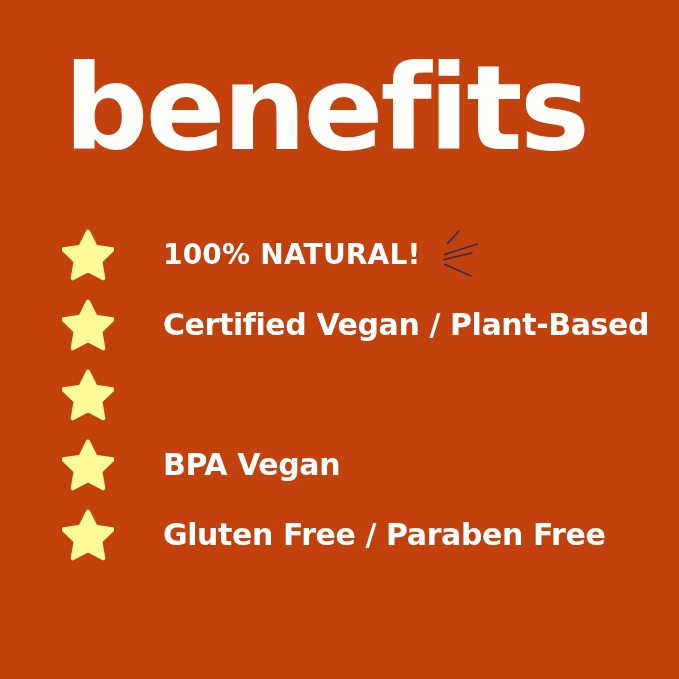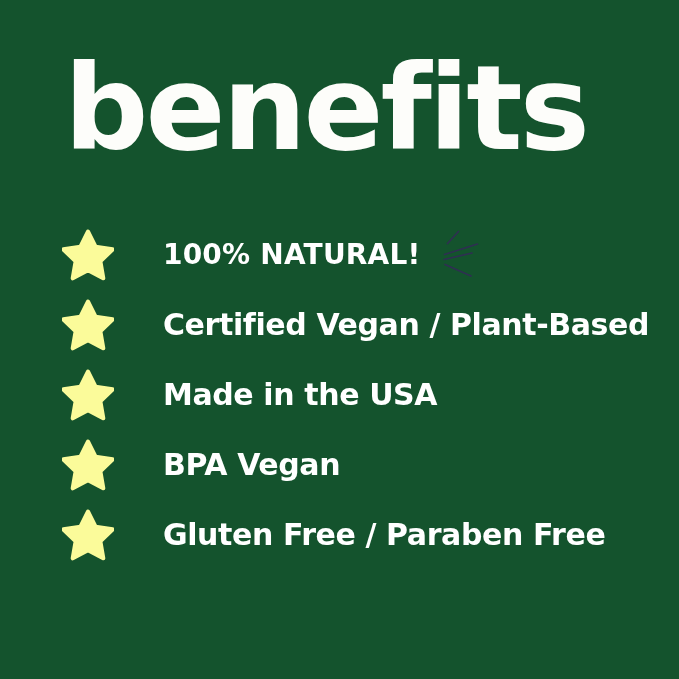--- a/index.html
+++ b/index.html
@@ -9,21 +9,21 @@
   body {
     width: 679px;
     height: 679px;
     overflow: hidden;
     font-family: "DejaVu Sans", sans-serif;
   }
   #poster {
     position: relative;
     width: 679px;
     height: 679px;
-    background: #14532d;
+    background: #c2410c;
     overflow: hidden;
     box-sizing: border-box;
   }
 
   
   #title {
     position: absolute;
     left: 64px;
     top: 46px;
     width: 560px;
@@ -139,21 +139,20 @@
       </span>
       <span class="row-label">Certified Vegan / Plant-Based</span>
     </div>
 
     <div class="row">
       <span class="star-wrap">
         <svg viewBox="0 0 52 52" xmlns="http://www.w3.org/2000/svg">
           <path d="M26 2.6 L33.6 17.9 L50.6 20.4 L38.3 32.3 L41.2 49.2 L26 41.2 L10.8 49.2 L13.7 32.3 L1.4 20.4 L18.4 17.9 Z" fill="#fbfb9a" stroke="#fbfb9a" stroke-width="4.2" stroke-linejoin="round"></path>
         </svg>
       </span>
-      <span class="row-label">Made in the USA</span>
     </div>
 
 
     <div class="row">
       <span class="star-wrap">
         <svg viewBox="0 0 52 52" xmlns="http://www.w3.org/2000/svg">
           <path d="M26 2.6 L33.6 17.9 L50.6 20.4 L38.3 32.3 L41.2 49.2 L26 41.2 L10.8 49.2 L13.7 32.3 L1.4 20.4 L18.4 17.9 Z" fill="#fbfb9a" stroke="#fbfb9a" stroke-width="4.2" stroke-linejoin="round"></path>
         </svg>
       </span>
       <span class="row-label">BPA Vegan</span>

